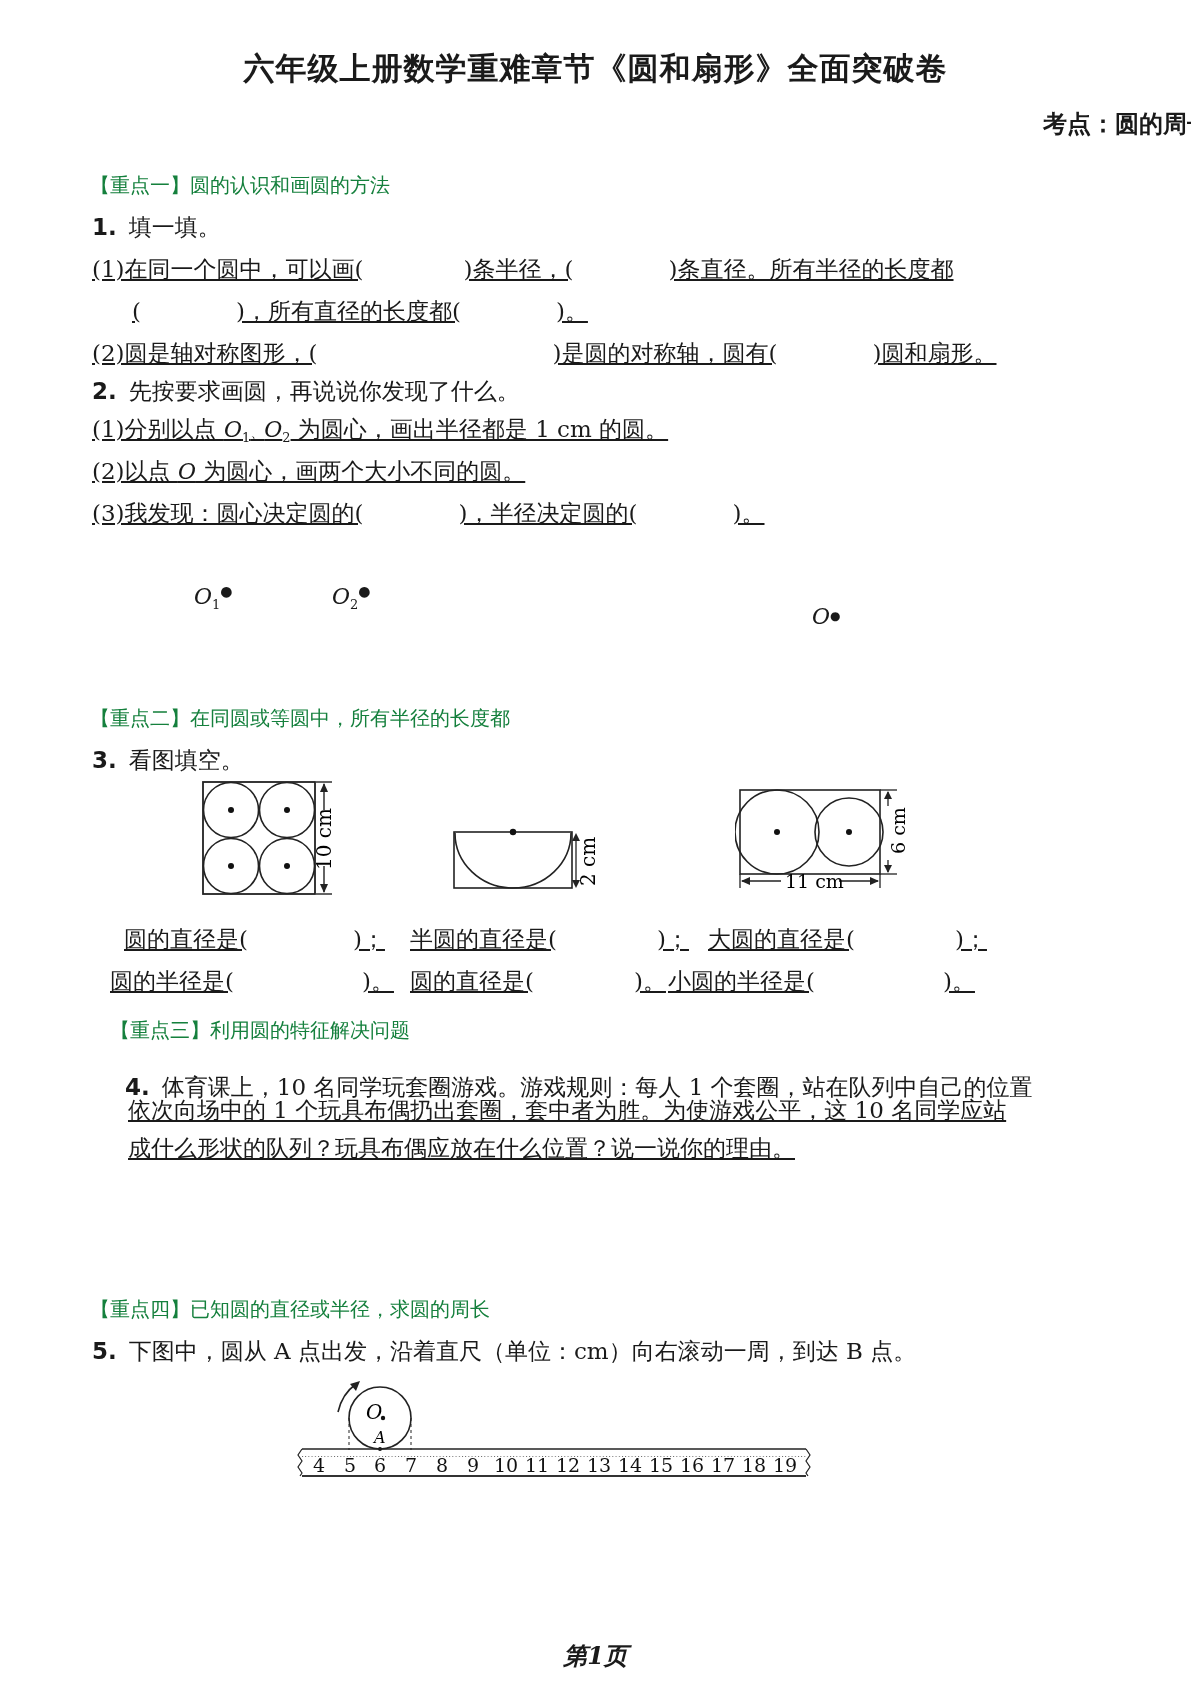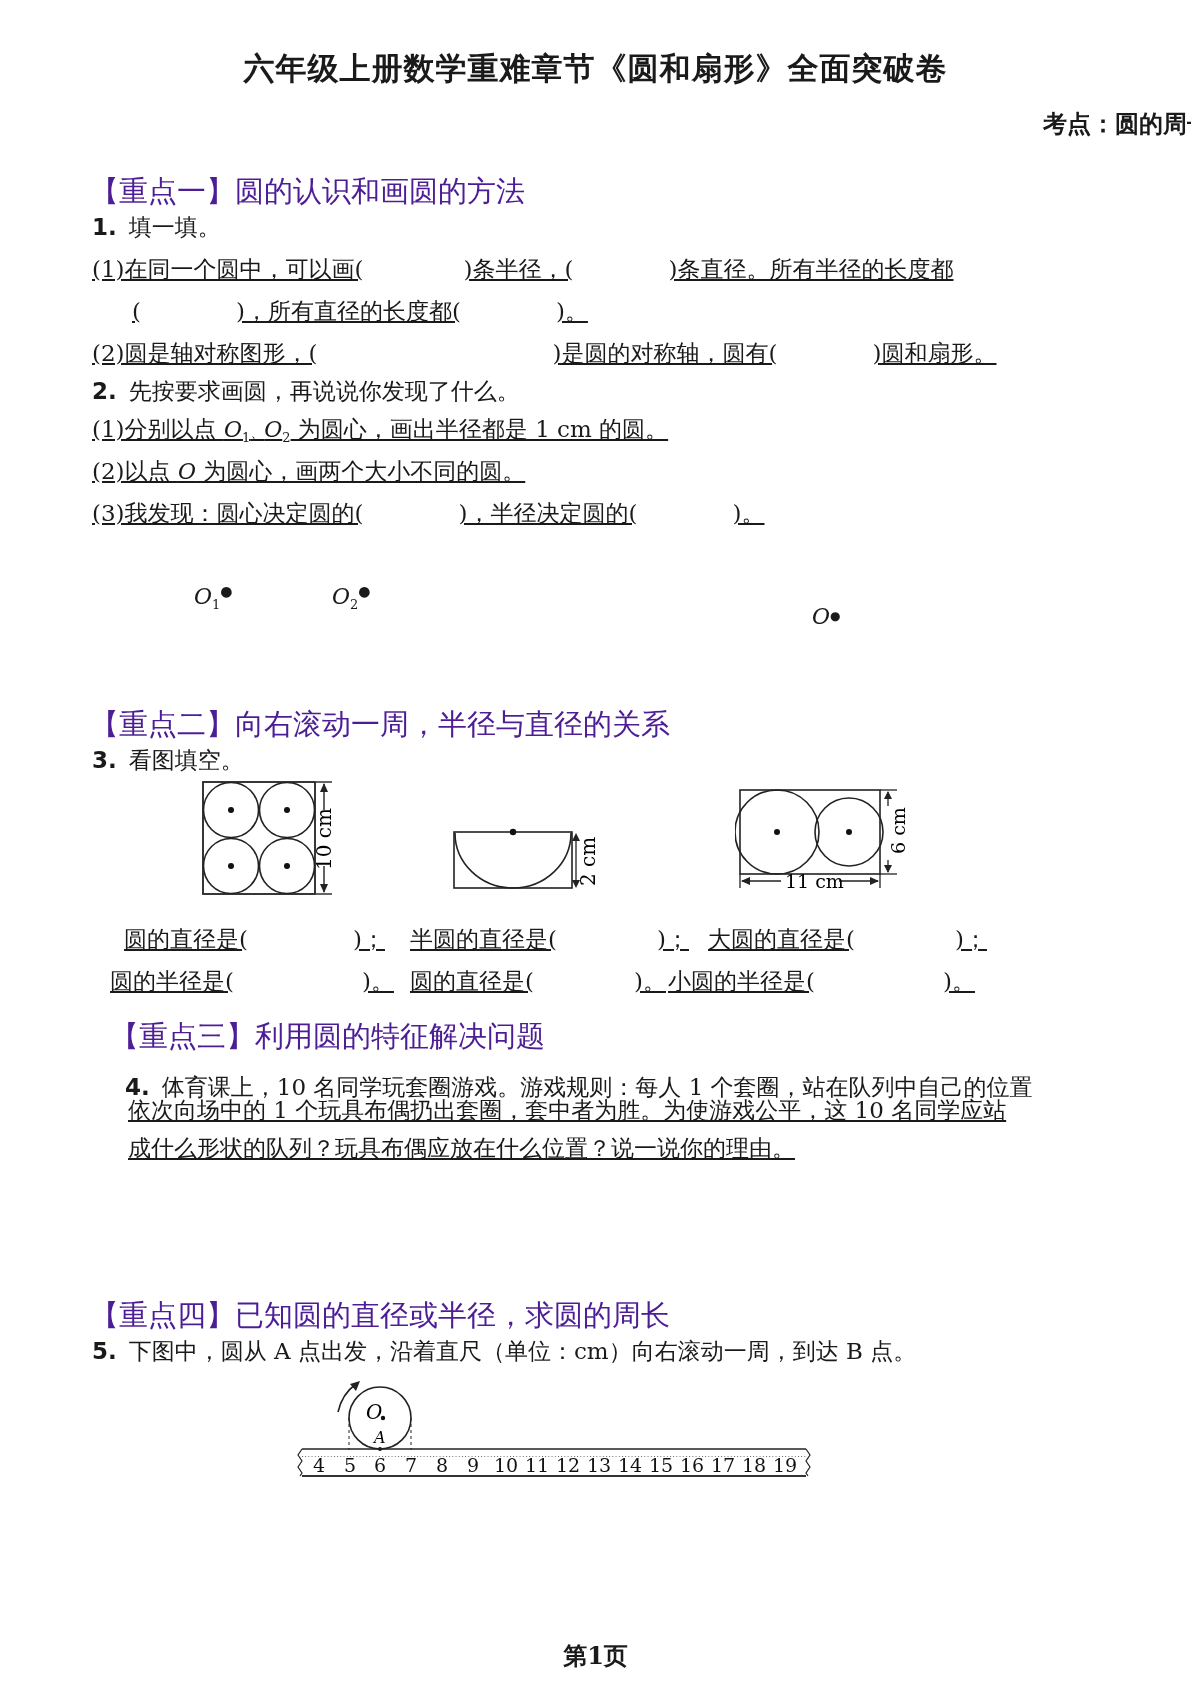--- a/index.html
+++ b/index.html
@@ -1,28 +1,28 @@
 <!DOCTYPE html>
 <html><head>
 <meta charset="utf-8">
 <style>
   html,body{margin:0;padding:0;background:#fff;}
   body{width:1191px;height:1684px;position:relative;overflow:hidden;
        font-family:"DejaVu Serif","Liberation Serif",serif;color:#1a1a1a;}
   .abs{position:absolute;white-space:nowrap;}
   .title{left:0;width:1191px;top:48px;text-align:center;font-family:"DejaVu Sans","Liberation Sans",sans-serif;font-weight:bold;font-size:31px;letter-spacing:1px;}
   .subtitle{left:0;width:1191px;top:108px;text-align:right;font-family:"DejaVu Sans","Liberation Sans",sans-serif;font-weight:bold;font-size:24px;margin-left:20px;}
-  .sec{font-family:"DejaVu Sans","Liberation Sans",sans-serif;font-size:29px;color:#4c1d95;left:90px;}
+  .sec{font-family:"DejaVu Sans","Liberation Sans",sans-serif;font-size:20px;color:#15803d;left:90px;}
   .q{font-size:23px;left:92px;}
   .qnum{font-family:"DejaVu Sans","Liberation Sans",sans-serif;font-weight:bold;margin-right:12px;}
   .line{font-size:23px;text-decoration:underline;}
   .blank{display:inline-block;}
   .pt{font-style:italic;font-size:22px;}
   .sub{font-size:13px;vertical-align:-5px;font-style:normal;}
-  .pagenum{left:0;width:1191px;top:1640px;text-align:center;font-family:"DejaVu Serif","Liberation Serif",serif;font-weight:bold;font-size:24px;}
+  .pagenum{left:0;width:1191px;top:1640px;text-align:center;font-family:"DejaVu Serif","Liberation Serif",serif;font-weight:bold;font-size:24px;font-style:italic;}
   svg text{font-family:"DejaVu Serif","Liberation Serif",serif;}
 </style>
 </head>
 <body>
 
 <div class="abs title">六年级上册数学重难章节《圆和扇形》全面突破卷</div>
 <div class="abs subtitle">考点：圆的周长</div>
 
 <div class="abs sec" style="top:172px;">【重点一】圆的认识和画圆的方法</div>
 
@@ -55,21 +55,21 @@
 <div class="abs" style="left:194px;top:584px;">
   <span class="pt">O</span><span class="sub">1</span><span style="position:relative;top:-8px;font-size:14px">●</span>
 </div>
 <div class="abs" style="left:332px;top:584px;">
   <span class="pt">O</span><span class="sub">2</span><span style="position:relative;top:-8px;font-size:14px">●</span>
 </div>
 <div class="abs" style="left:812px;top:604px;">
   <span class="pt">O</span><span style="font-size:12px;position:relative;top:-4px">●</span>
 </div>
 
-<div class="abs sec" style="top:705px;">【重点二】向右滚动一周，半径与直径的关系</div>
+<div class="abs sec" style="top:705px;">【重点二】在同圆或等圆中，所有半径的长度都</div>
 <div class="abs q" style="top:745px;">
   <span class="qnum">3.</span><span>看图填空。</span>
 </div>
 
 <svg class="abs" style="left:196px;top:780px;" width="150" height="116">
   <rect x="7" y="2" width="112" height="112" fill="none" stroke="#222" stroke-width="1.8"></rect>
   <circle cx="35" cy="30" r="27.5" fill="none" stroke="#222" stroke-width="1.6"></circle>
   <circle cx="91" cy="30" r="27.5" fill="none" stroke="#222" stroke-width="1.6"></circle>
   <circle cx="35" cy="86" r="27.5" fill="none" stroke="#222" stroke-width="1.6"></circle>
   <circle cx="91" cy="86" r="27.5" fill="none" stroke="#222" stroke-width="1.6"></circle>

